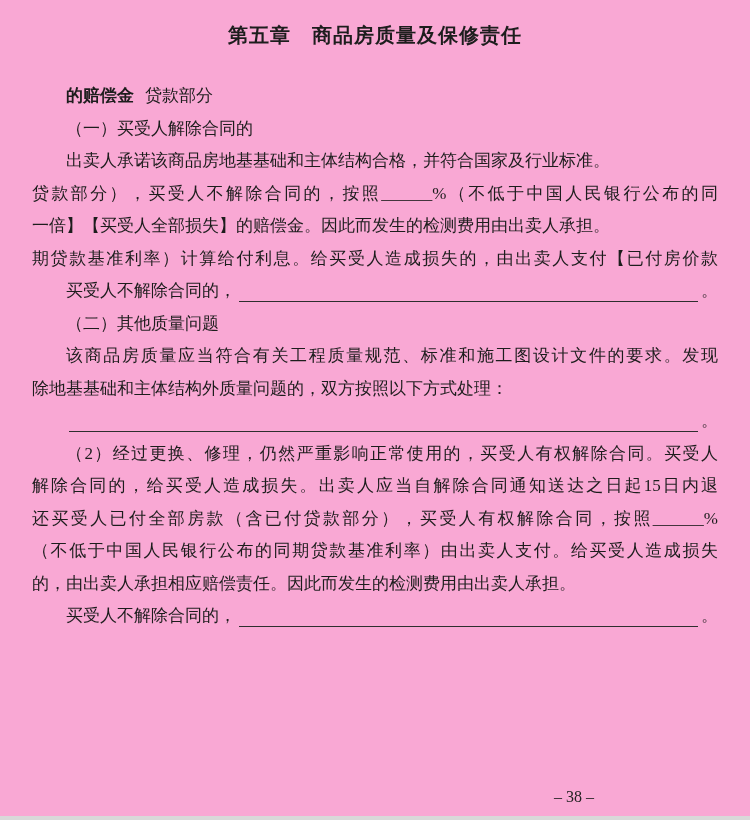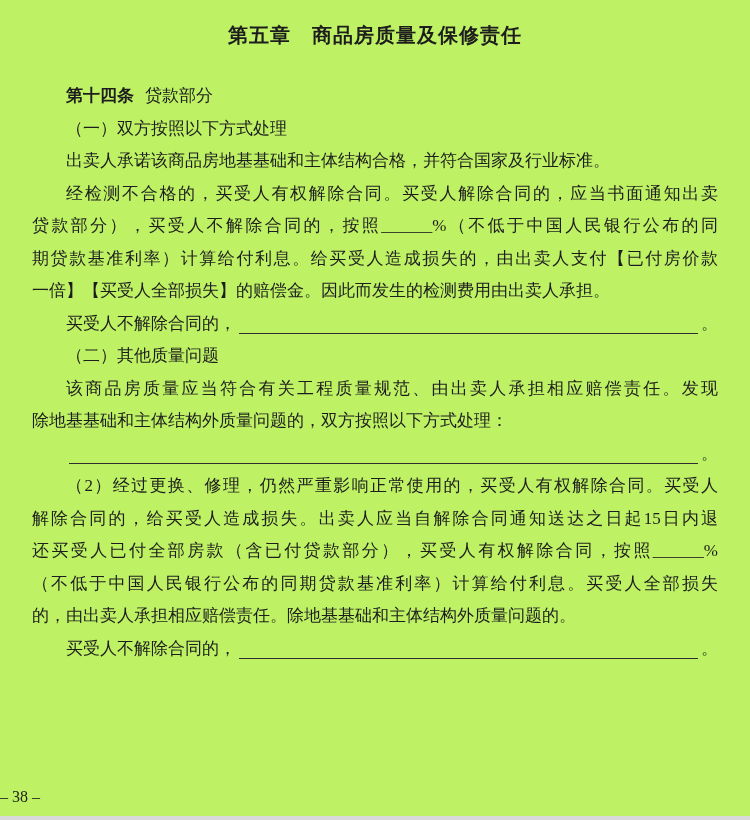--- a/index.html
+++ b/index.html
@@ -3,21 +3,21 @@
 <meta charset="utf-8">
 <style>
   * { margin: 0; padding: 0; box-sizing: border-box; }
   html, body { background: #ffffff; }
   body {
     width: 750px; height: 820px;
     font-family: "Liberation Serif", "DejaVu Serif", serif;
     color: #1d1d1d;
     overflow: hidden;
   }
-  .page { position: relative; width: 750px; height: 820px; background: #bef264; }
+  .page { position: relative; width: 750px; height: 820px; background: #f9a8d4; }
 
   .doc-title {
     position: absolute; top: 22px; left: 0; width: 750px;
     text-align: center; font-weight: 700; font-size: 20px;
     letter-spacing: 1px;
   }
 
   .body-text {
     position: absolute; left: 32px; top: 80px; width: 686px;
     font-size: 17px; line-height: 32.5px;
@@ -31,69 +31,68 @@
   .blankline { display: flex; white-space: nowrap; justify-content: space-between; }
   .indent-pad { padding-left: 34px; text-indent: 0; }
   .blank { flex: 1 1 auto; position: relative; min-width: 40px; }
   .blank::after {
     content: ""; position: absolute; left: 3px; right: 3px; bottom: 6px;
     border-bottom: 1.6px solid #2e2e2e;
   }
 
   .page-number {
     position: absolute; top: 788px; left: 0; width: 594px;
-    text-align: left; font-size: 16px; color: #222;
+    text-align: right; font-size: 16px; color: #222;
   }
   .bottom-strip {
     position: absolute; bottom: 0; left: 0; width: 750px; height: 4px;
     background: #d9d9d9;
   }
 </style>
 </head>
 <body>
 
 <div class="page">
 
   <div class="doc-title">第五章　商品房质量及保修责任</div>
 
   <div class="body-text">
 
-    <div class="line indent"><span class="b">第十四条</span><span class="gap">贷款部分</span></div>
+    <div class="line indent"><span class="b">的赔偿金</span><span class="gap">贷款部分</span></div>
 
-    <div class="line indent">（一）双方按照以下方式处理</div>
+    <div class="line indent">（一）买受人解除合同的</div>
 
     <div class="line indent">出卖人承诺该商品房地基基础和主体结构合格，并符合国家及行业标准。</div>
 
-    <div class="line indent wrapj">经检测不合格的，买受人有权解除合同。买受人解除合同的，应当书面通知出卖</div>
     <div class="line wrapj">贷款部分），买受人不解除合同的，按照______%（不低于中国人民银行公布的同</div>
+    <div class="line">一倍】【买受人全部损失】的赔偿金。因此而发生的检测费用由出卖人承担。</div>
     <div class="line wrapj">期贷款基准利率）计算给付利息。给买受人造成损失的，由出卖人支付【已付房价款</div>
-    <div class="line">一倍】【买受人全部损失】的赔偿金。因此而发生的检测费用由出卖人承担。</div>
 
     <div class="line blankline indent-pad">
         <span>买受人不解除合同的，</span>
         <span class="blank"></span>
         <span>。</span>
       </div>
 
     <div class="line indent">（二）其他质量问题</div>
 
-    <div class="line indent wrapj">该商品房质量应当符合有关工程质量规范、由出卖人承担相应赔偿责任。发现</div>
+    <div class="line indent wrapj">该商品房质量应当符合有关工程质量规范、标准和施工图设计文件的要求。发现</div>
     <div class="line">除地基基础和主体结构外质量问题的，双方按照以下方式处理：</div>
 
 
     <div class="line blankline indent-pad">
         <span class="blank"></span>
         <span>。</span>
       </div>
 
     <div class="line indent wrapj">（2）经过更换、修理，仍然严重影响正常使用的，买受人有权解除合同。买受人</div>
     <div class="line wrapj">解除合同的，给买受人造成损失。出卖人应当自解除合同通知送达之日起15日内退</div>
     <div class="line wrapj">还买受人已付全部房款（含已付贷款部分），买受人有权解除合同，按照______%</div>
-    <div class="line wrapj">（不低于中国人民银行公布的同期贷款基准利率）计算给付利息。买受人全部损失</div>
-    <div class="line">的，由出卖人承担相应赔偿责任。除地基基础和主体结构外质量问题的。</div>
+    <div class="line wrapj">（不低于中国人民银行公布的同期贷款基准利率）由出卖人支付。给买受人造成损失</div>
+    <div class="line">的，由出卖人承担相应赔偿责任。因此而发生的检测费用由出卖人承担。</div>
 
     <div class="line blankline indent-pad">
         <span>买受人不解除合同的，</span>
         <span class="blank"></span>
         <span>。</span>
       </div>
 
 
   </div>
 

